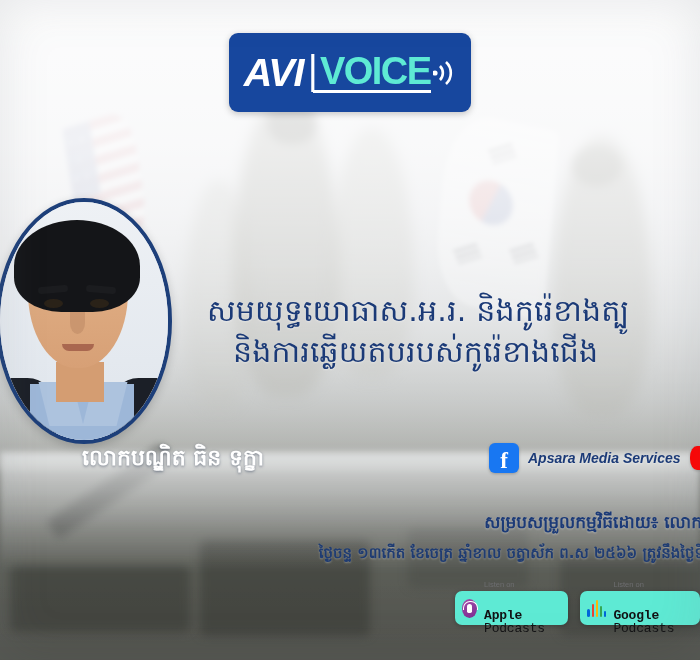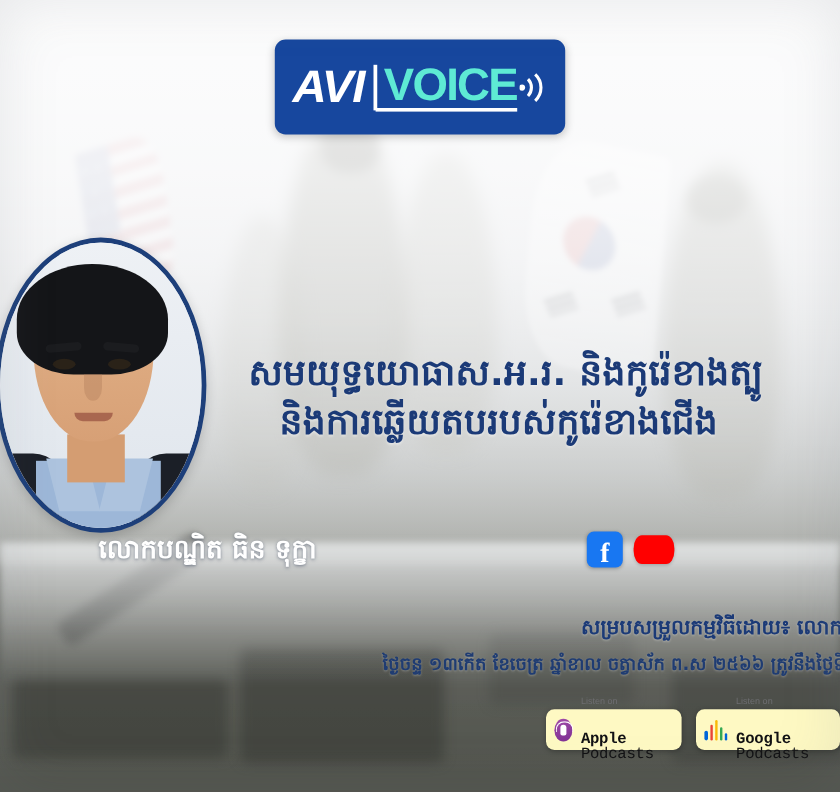--- a/index.html
+++ b/index.html
@@ -225,21 +225,21 @@
 
   .topic-label {
     position: absolute; left: 395px; top: 216px;
     color: #1b3a77; font-weight: bold; font-size: 29px;
     letter-spacing: .5px;
     text-shadow: 0 1px 2px rgba(255,255,255,.45);
     white-space: nowrap;
   }
   .title-line {
     position: absolute;
-    color: #1b3a77; font-weight: bold; font-size: 30px;
+    color: #1b3a77; font-weight: normal; font-size: 30px;
     white-space: nowrap; letter-spacing: .2px;
     text-shadow: 0 1px 2px rgba(255,255,255,.40);
   }
   .title-1 { left: 207px; top: 292px; }
   .title-2 { left: 233px; top: 333px; }
 
   .speaker-name {
     position: absolute; left: 82px; top: 444px;
     color: #ffffff; font-weight: bold; font-size: 22px;
     white-space: nowrap;
@@ -284,21 +284,21 @@
     box-shadow: 0 1px 3px rgba(0,0,0,.22);
   }
 
   
   .badges {
     position: absolute; left: 455px; top: 591px;
     display: flex; gap: 12px; align-items: center;
   }
   .badge {
     display: flex; align-items: center; gap: 7px;
-    background: #fef9c3; border-radius: 7px;
+    background: #5eead4; border-radius: 7px;
     padding: 4px 0 4px 7px;
     box-shadow: 0 1px 4px rgba(0,0,0,.25);
     height: 26px;
   }
   .badge-txt { line-height: 1.02; }
   .badge-small {
     display: block; font-size: 7.5px; color: #6d6d70;
     font-family: "Liberation Sans", sans-serif;
   }
   .badge-big {
@@ -403,20 +403,21 @@
   <div class="khmer title-line title-1">សមយុទ្ធយោធាស.អ.រ. និងកូរ៉េខាងត្បូ</div>
   <div class="khmer speaker-name">លោកបណ្ឌិត ធិន ទុក្ខា</div>
 
   <div class="khmer title-line title-2">និងការឆ្លើយតបរបស់កូរ៉េខាងជើង</div>
 
   <div class="khmer moderator">សម្របសម្រួលកម្មវិធីដោយ៖ លោក </div>
   <div class="khmer datetext">ថ្ងៃចន្ទ ១៣កើត ខែចេត្រ ឆ្នាំខាល ចត្វាស័ក ព.ស ២៥៦៦ ត្រូវនឹងថ្ងៃទី</div>
 
   <div class="social-row">
     <div class="fb-icon">f</div>
+    <span class="social-label">Apsara Media Services</span>
     <div class="yt-icon"></div>
 
   </div>
 
   <div class="badges">
     <div class="badge">
       <span class="apple-ico">
           <span class="apple-glyph"></span>
         </span>
       <span class="badge-txt">

